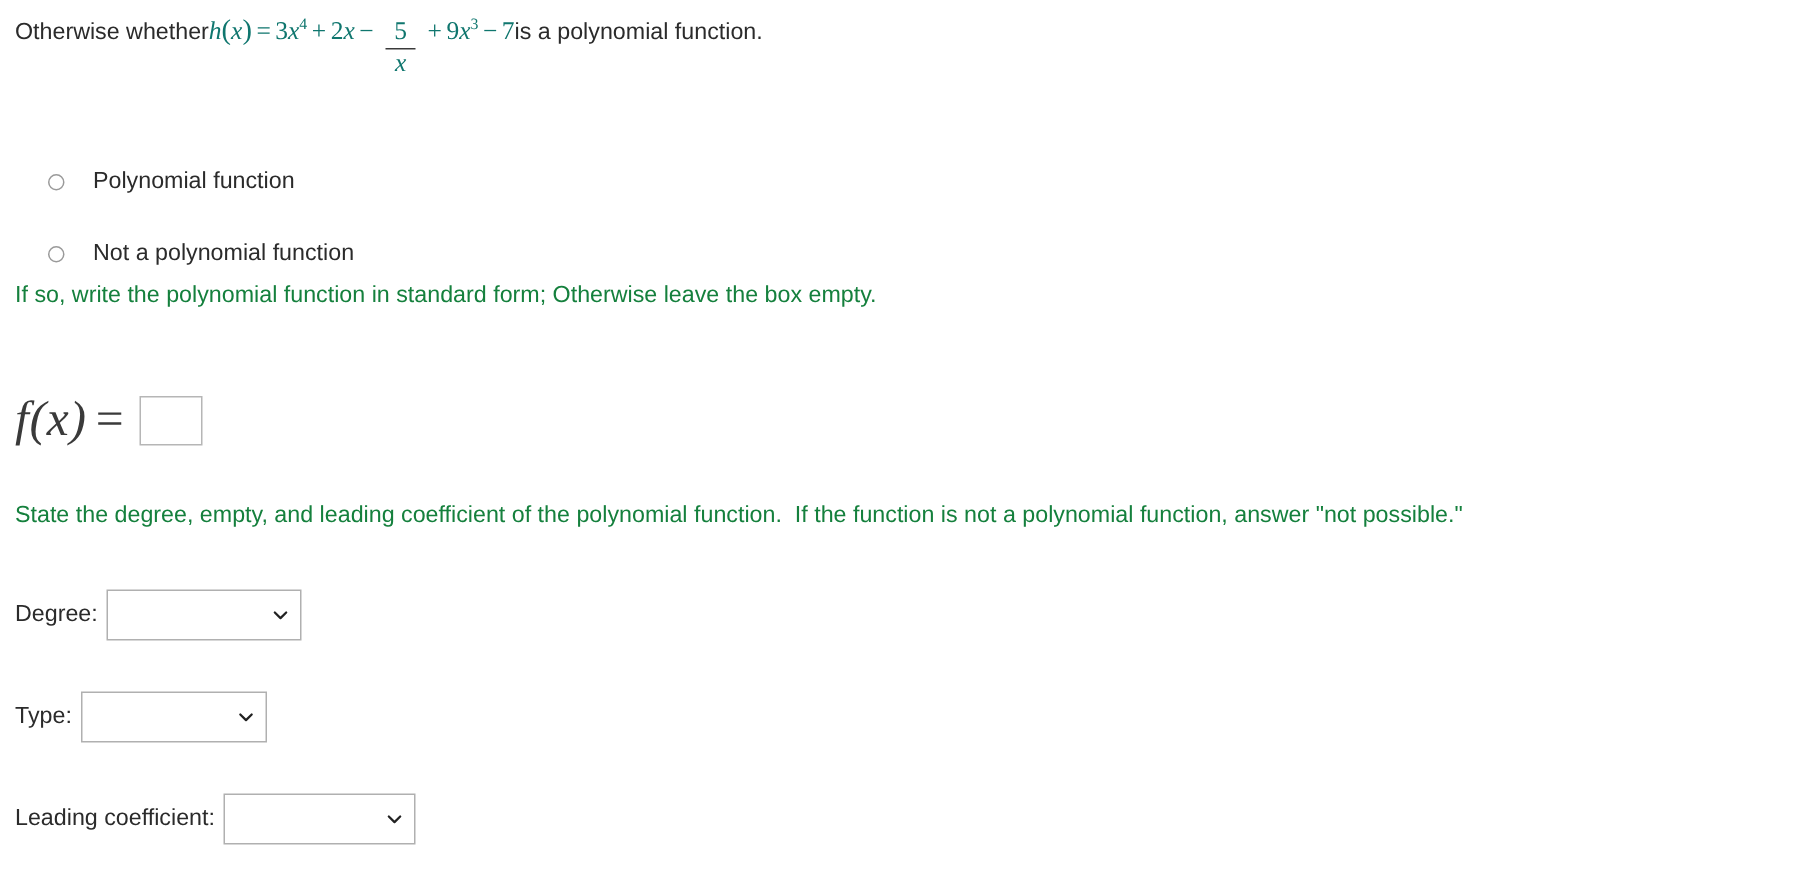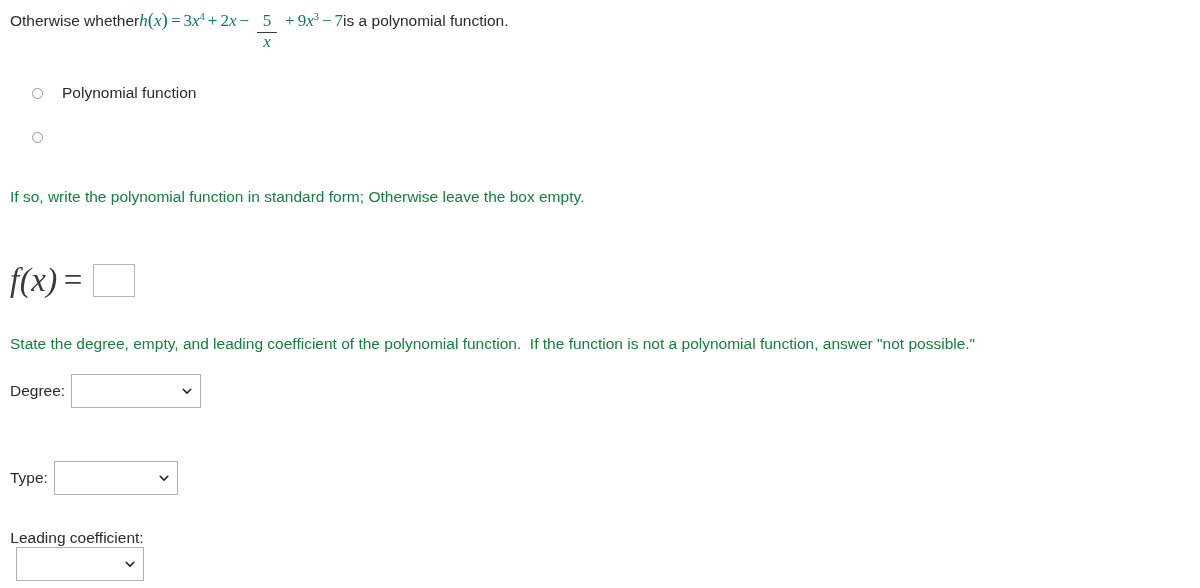--- a/index.html
+++ b/index.html
@@ -84,20 +84,21 @@
     font-size: 15.5px;
     color: #2b2b2b;
   }
 
   
   .option-row {
     position: absolute;
     display: flex;
     align-items: center;
     left: 32px;
+    margin-top: 28px;
   }
   .radio-circle {
     width: 11px;
     height: 11px;
     border: 1px solid #9a9a9a;
     border-radius: 50%;
     background: #fff;
     box-sizing: border-box;
     flex: 0 0 auto;
   }
@@ -195,52 +196,53 @@
   <span class="plain-text"> is a polynomial function.</span>
 </div>
 
 <div class="option-row" style="top:84px;">
   <span class="radio-circle"></span>
   <span class="option-label">Polynomial function</span>
 </div>
 
 <div class="option-row" style="top:132px;">
   <span class="radio-circle"></span>
+  <span class="option-label">Not a polynomial function</span>
 </div>
 
 <div class="para" style="top:188px;">If so, write the polynomial function in standard form; Otherwise leave the box empty.</div>
 
 <div class="fx-row">
   <span class="fx-label"><span>f</span><span>(</span><span>x</span><span>)</span><span class="eq">=</span></span>
   <input class="answer-box" type="text" placeholder="" style="">
 </div>
 
 <div class="para" style="top:335px;">State the degree, empty, and leading coefficient of the polynomial function.  If the function is not a polynomial function, answer "not possible."</div>
 
-<div class="dd-row" style="left:10px; top:374px;">
+<div class="dd-row" style="left:10px; top:393px;">
   <span class="dd-label">Degree:</span>
   <div class="dropdown" style="width:130px; height:34px;">
     <span class="dd-value"></span>
     <svg class="dd-chevron" viewBox="0 0 10 10">
       <path d="M1.2 3.3 L5 7.1 L8.8 3.3" fill="none" stroke="#222" stroke-width="1.5" stroke-linecap="round" stroke-linejoin="round"></path>
     </svg>
   </div>
 </div>
 
 <div class="dd-row" style="left:10px; top:461px;">
   <span class="dd-label">Type:</span>
   <div class="dropdown" style="width:124px; height:34px;">
     <span class="dd-value"></span>
     <svg class="dd-chevron" viewBox="0 0 10 10">
       <path d="M1.2 3.3 L5 7.1 L8.8 3.3" fill="none" stroke="#222" stroke-width="1.5" stroke-linecap="round" stroke-linejoin="round"></path>
     </svg>
   </div>
 </div>
 
-<div class="dd-row" style="left:10px; top:529px;flex-direction:column;">
+<div class="dd-row" style="left:10px; top:529px;">
   <span class="dd-label">Leading coefficient:</span>
   <div class="dropdown" style="width:128px; height:34px;">
     <span class="dd-value"></span>
     <svg class="dd-chevron" viewBox="0 0 10 10">
       <path d="M1.2 3.3 L5 7.1 L8.8 3.3" fill="none" stroke="#222" stroke-width="1.5" stroke-linecap="round" stroke-linejoin="round"></path>
     </svg>
   </div>
 </div>
 
 </body></html>

